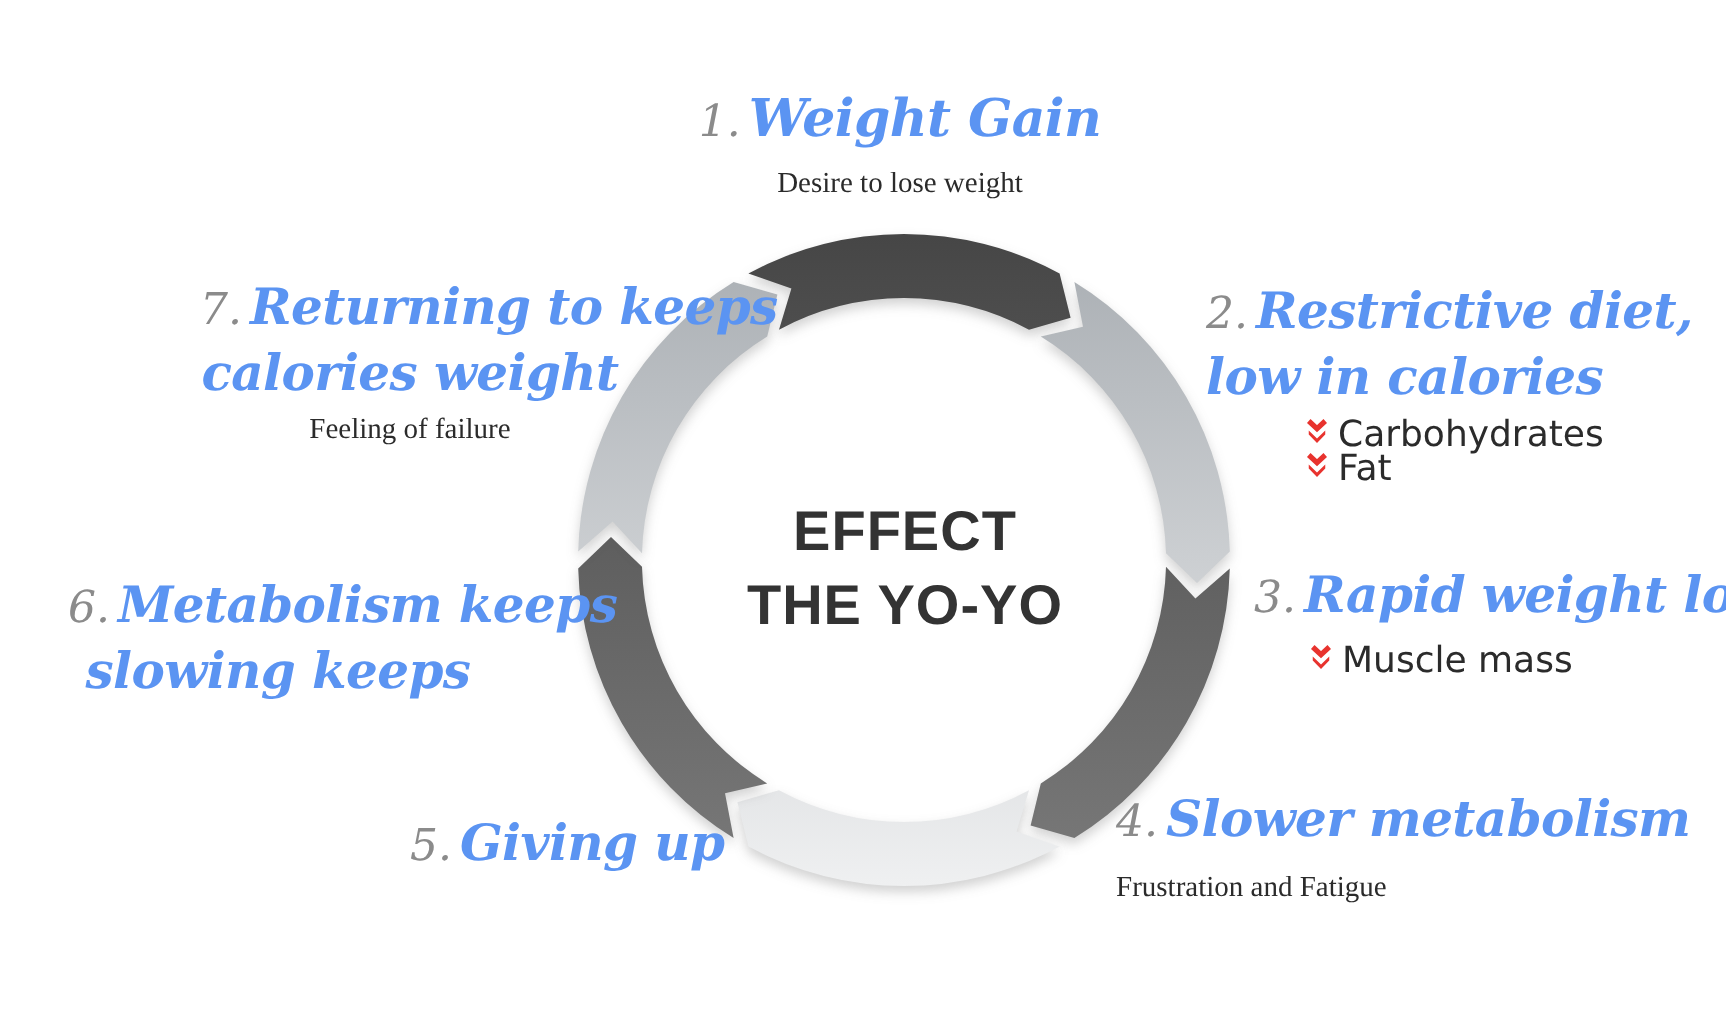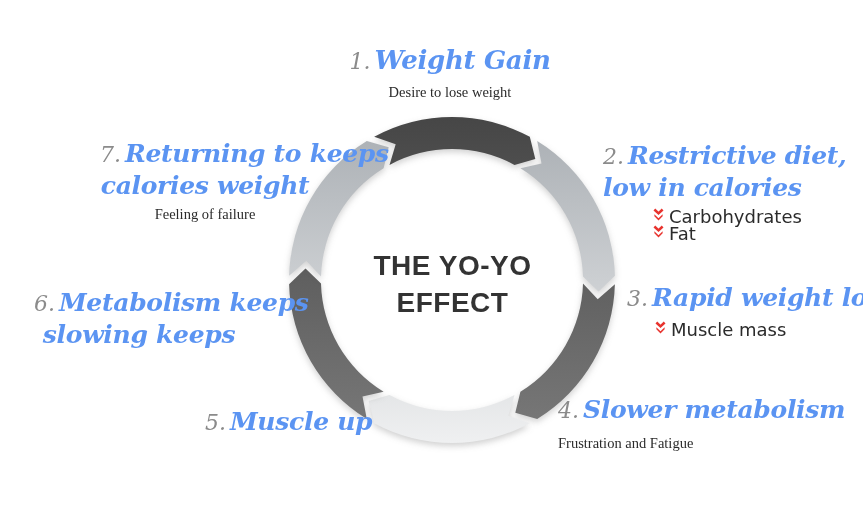--- a/index.html
+++ b/index.html
@@ -69,22 +69,22 @@
   </defs>
 <path d="M 374.2 136.8 A 163 163 0 0 1 529.8 136.8 L 535.3 158.9 L 514.5 164.9 A 131 131 0 0 0 389.5 164.9 L 395.7 144.2 Z" fill="url(#gDark)"></path>
     <path d="M 537.2 141.0 A 163 163 0 0 1 614.9 275.7 L 598.5 291.5 L 583.0 276.6 A 131 131 0 0 0 520.4 168.3 L 541.5 163.4 Z" fill="url(#gLight)"></path>
     <path d="M 614.9 284.3 A 163 163 0 0 1 537.2 419.0 L 515.3 412.7 L 520.4 391.7 A 131 131 0 0 0 583.0 283.4 L 597.7 299.2 Z" fill="url(#gDark)"></path>
     <path d="M 529.8 423.2 A 163 163 0 0 1 374.2 423.2 L 368.7 401.1 L 389.5 395.1 A 131 131 0 0 0 514.5 395.1 L 508.3 415.8 Z" fill="url(#gLight)"></path>
     <path d="M 366.8 419.0 A 163 163 0 0 1 289.1 284.3 L 305.5 268.5 L 321.0 283.4 A 131 131 0 0 0 383.6 391.7 L 362.5 396.6 Z" fill="url(#gDark)"></path>
     <path d="M 289.1 275.7 A 163 163 0 0 1 366.8 141.0 L 388.7 147.3 L 383.6 168.3 A 131 131 0 0 0 321.0 276.6 L 306.3 260.8 Z" fill="url(#gLight)"></path>
   </svg>
 
 <div class="center-title">
+  <div>EFFECT</div>
   <div>THE YO-YO</div>
-  <div>EFFECT</div>
 </div>
 
 <div class="step step1" style="left:320px;top:46px;width:260px;text-align:center;">
   <div class="hline">
     <span class="num">1.</span><span class="script">Weight Gain</span>
   </div>
   <div class="sub">Desire to lose weight</div>
 </div>
 
 <div class="step" style="left:603px;top:141px;width:180px;text-align:center;">
@@ -127,21 +127,21 @@
 
 <div class="step" style="left:558px;top:395px;width:225px;">
   <div class="hline">
     <span class="num">4.</span><span class="script">Slower metabolism</span>
   </div>
   <div class="sub" style="margin-top:8px;">Frustration and Fatigue</div>
 </div>
 
 <div class="step" style="left:205px;top:407px;width:200px;text-align:left;">
   <div class="hline">
-    <span class="num">5.</span><span class="script">Muscle up</span>
+    <span class="num">5.</span><span class="script">Giving up</span>
   </div>
 </div>
 
 <div class="step" style="left:34px;top:288px;width:210px;text-align:center;">
   <div class="hline">
     <span class="num">6.</span><span class="script">Metabolism keeps</span>
   </div>
   <div class="hline script">slowing keeps</div>
 </div>
 

